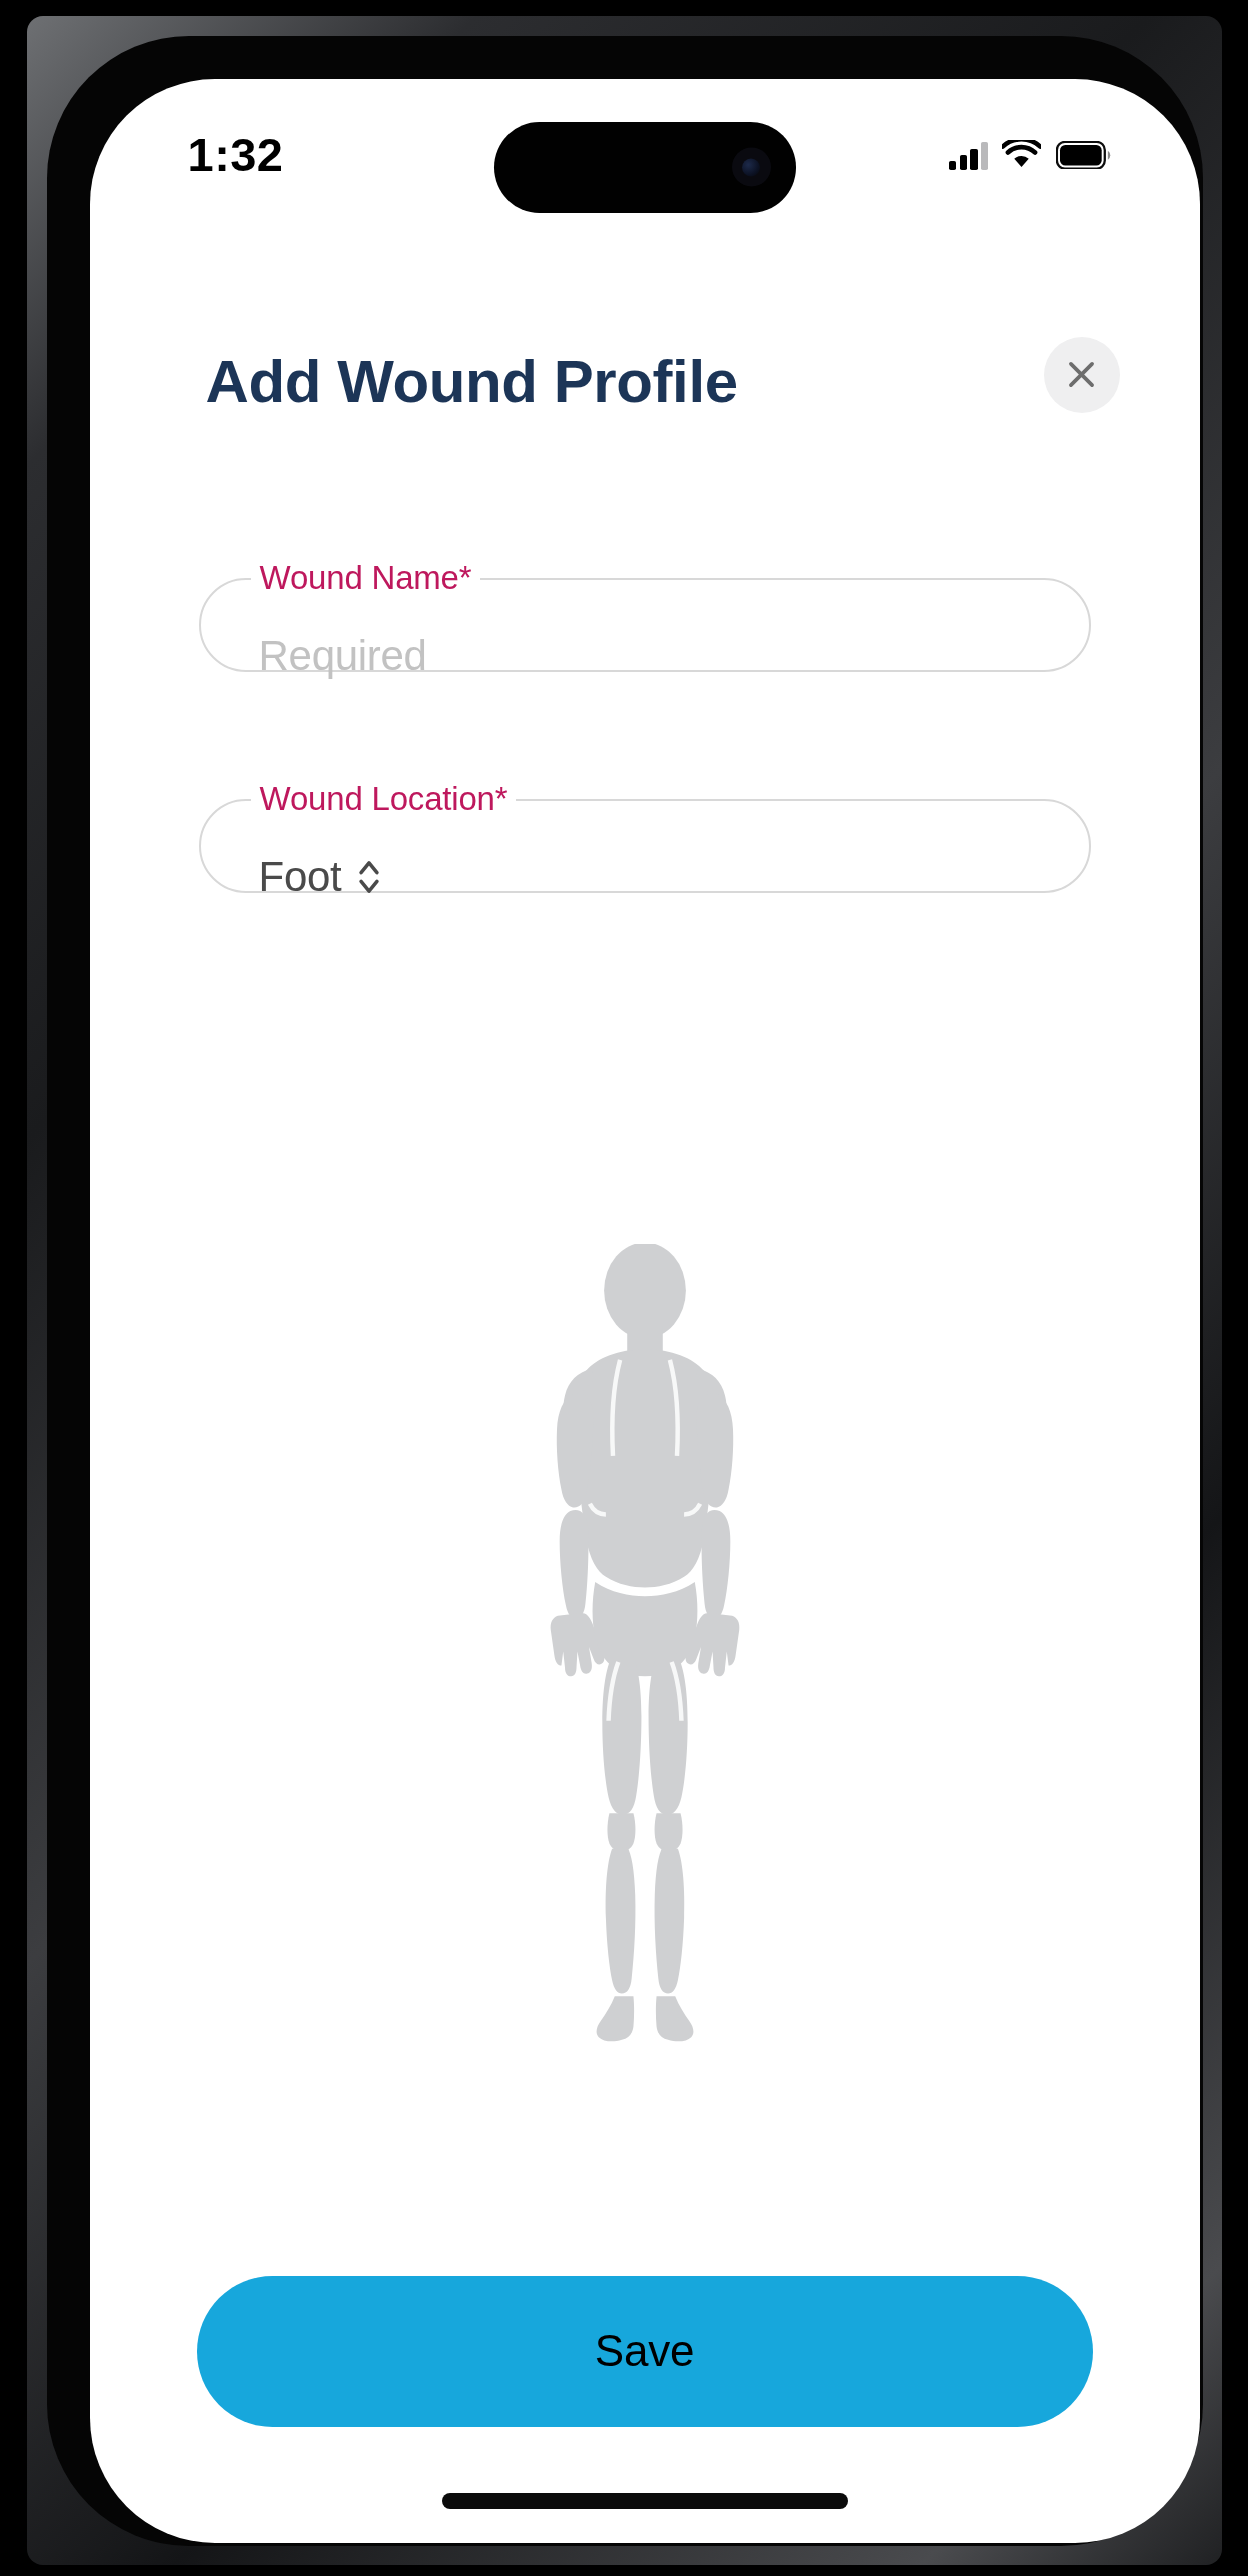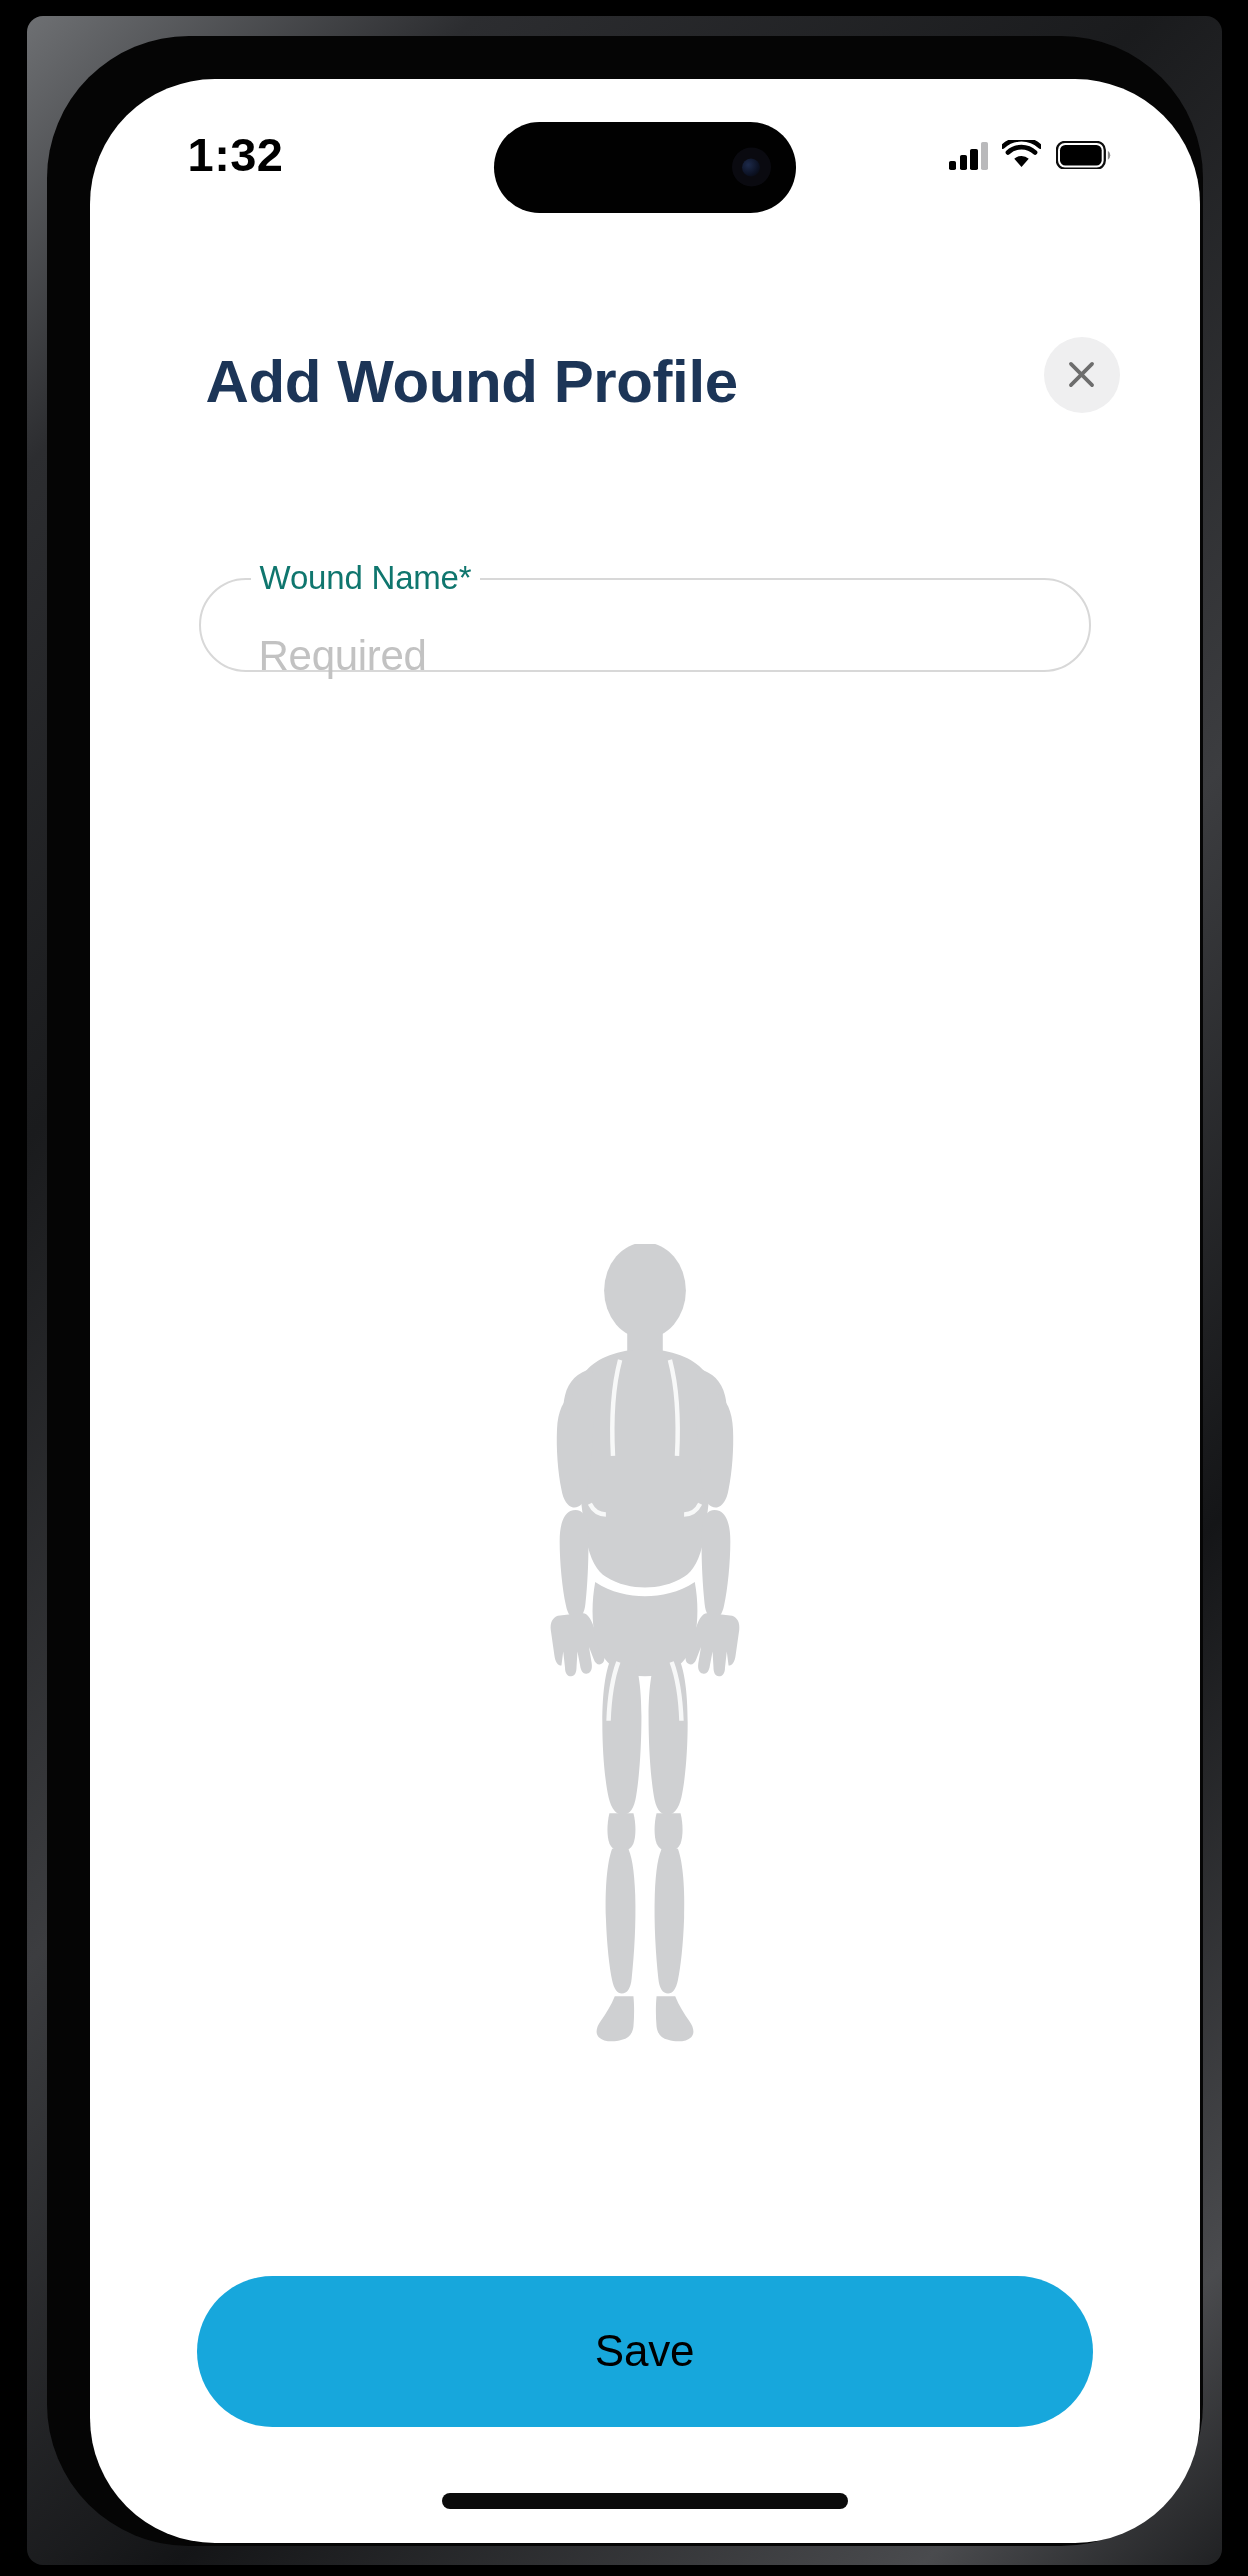--- a/index.html
+++ b/index.html
@@ -137,21 +137,21 @@
     width: 100%; height: 94px;
     border: 2.7px solid #d8d8d8;
     border-radius: 47px;
     background: transparent;
   }
   .field-label {
     position: absolute;
     left: 52px; top: 0px;
     z-index: 3;
     font-size: 33px;
-    color: #0f766e;
+    color: #be185d;
     background: #ffffff;
     padding: 0 9px;
     letter-spacing: -0.2px;
     white-space: nowrap;
   }
   .field-value {
     position: absolute;
     left: 60px; top: 49px;
     z-index: 3;
     font-size: 42px;
@@ -270,20 +270,33 @@
 
       <div class="form-area">
 
         <div class="field">
           <div class="field-box"></div>
           <div class="field-label">Wound Name*</div>
           <div class="field-value placeholder">Required</div>
         </div>
 
 
+        <div class="field">
+          <div class="field-box"></div>
+          <div class="field-label">Wound Location*</div>
+          <div class="field-value">
+            <span>Foot</span>
+            <span class="stepper-icon">
+              <svg width="30" height="46" viewBox="0 0 34 52">
+                <path d="M8 21 L17 10 L26 21" fill="none" stroke="#4a4a4a" stroke-width="4" stroke-linecap="round" stroke-linejoin="round"></path>
+                <path d="M8 31 L17 42 L26 31" fill="none" stroke="#4a4a4a" stroke-width="4" stroke-linecap="round" stroke-linejoin="round"></path>
+              </svg>
+            </span>
+          </div>
+        </div>
 
       </div>
 
       <div class="body-figure">
         <svg viewBox="0 0 360 950" xmlns="http://www.w3.org/2000/svg">
           <g fill="#cfd0d2">
 
             <ellipse cx="180" cy="52" rx="46" ry="54"></ellipse>
 
             <path d="M160 92 h40 v36 q-20 14 -40 0 z"></path>

